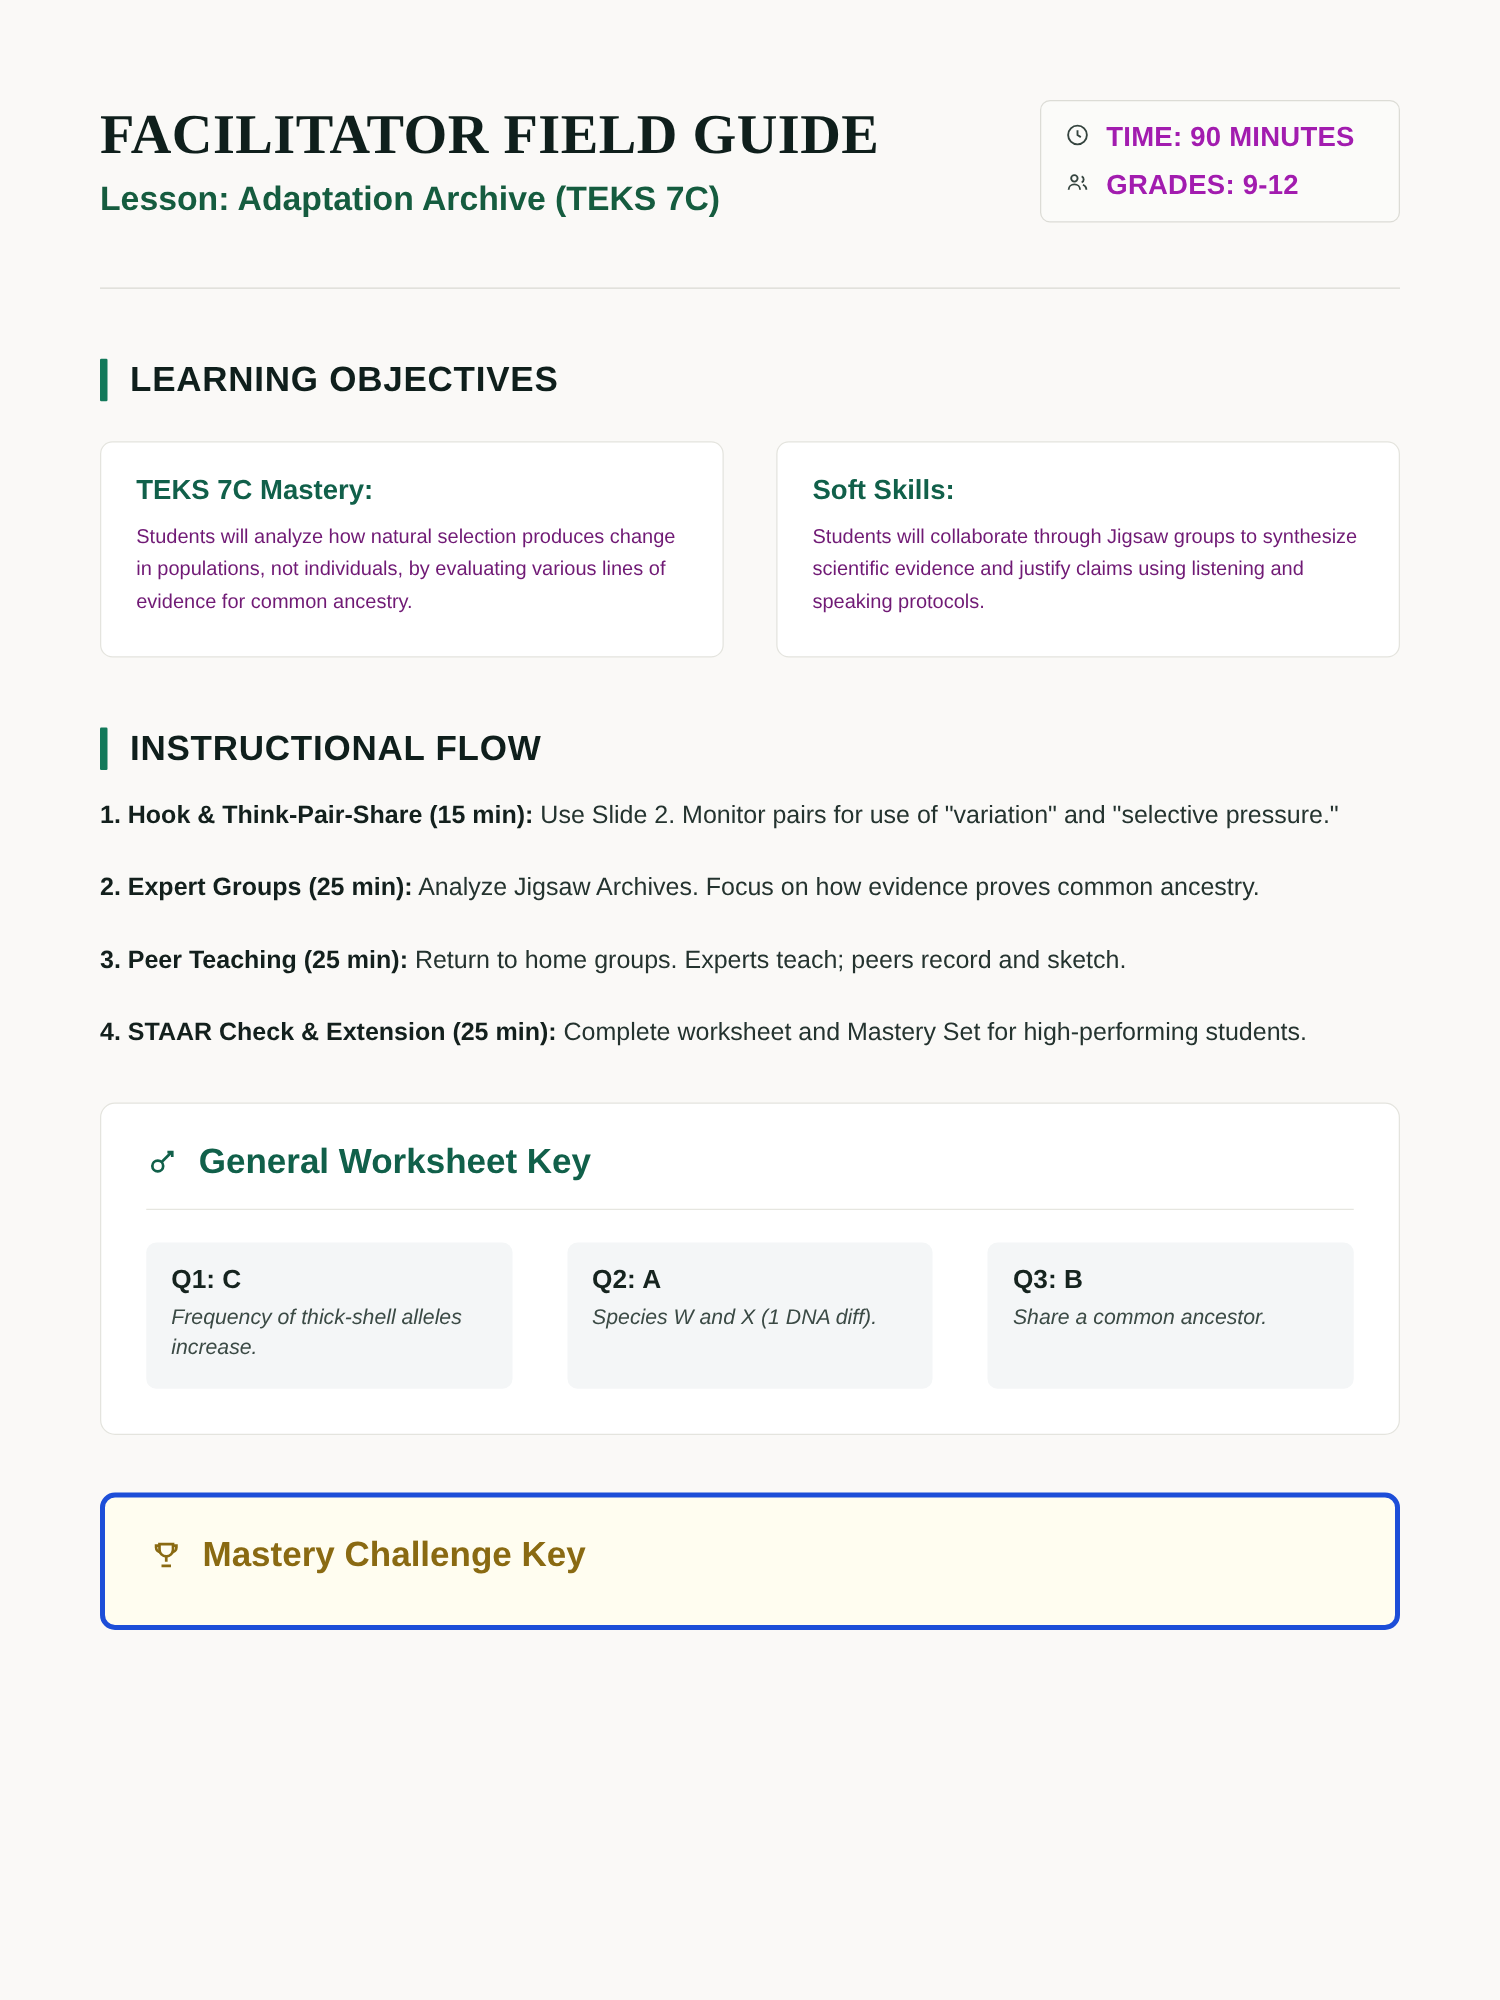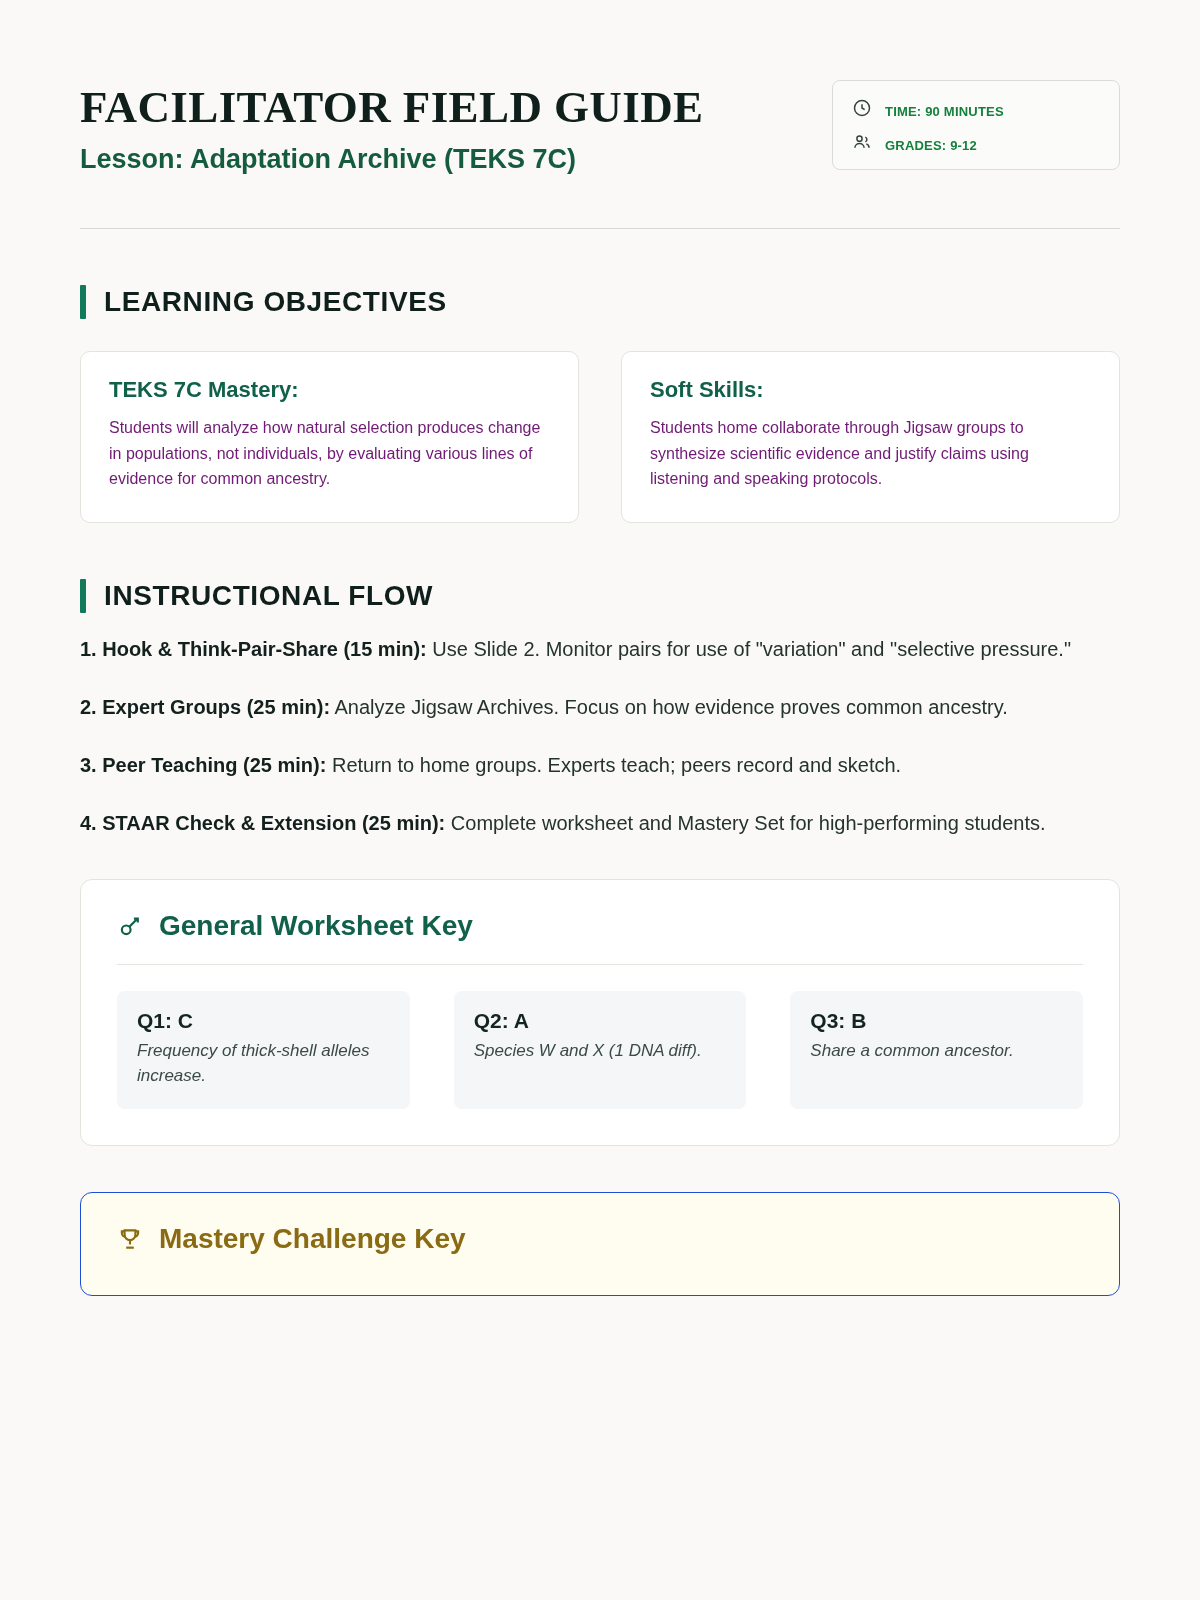--- a/index.html
+++ b/index.html
@@ -43,25 +43,25 @@
   }
   .meta-box {
     border: 1px solid #dcdcd6;
     border-radius: 8px;
     background: #fbfbf9;
     padding: 16px 22px 16px 18px;
     min-width: 288px;
   }
   .meta-row {
     display: flex;
-    align-items: flex-end;
+    align-items: flex-start;
     gap: 12px;
-    font-size: 13px;
-    font-weight: bold;
-    color: #15803d;
+    font-size: 22px;
+    font-weight: bold;
+    color: #a21caf;
     letter-spacing: 0.2px;
   }
   .meta-row + .meta-row { margin-top: 12px; }
   .meta-icon {
     width: 22px;
     height: 22px;
     display: inline-flex;
     align-items: center;
     justify-content: center;
     color: #35443f;
@@ -178,21 +178,21 @@
     font-size: 17px;
     font-style: italic;
     line-height: 1.45;
     color: #3b4a45;
   }
 
   
   .mastery {
     margin-top: 46px;
     background: #fffdf0;
-    border: 1px solid #1d4ed8;
+    border: 4px solid #1d4ed8;
     border-radius: 12px;
     padding: 30px 36px 40px 36px;
   }
   .mastery-head {
     display: flex;
     align-items: center;
     gap: 16px;
   }
   .mastery-icon {
     font-size: 26px;
@@ -248,21 +248,21 @@
     <span class="section-title">LEARNING OBJECTIVES</span>
   </div>
 
   <div class="cards">
     <div class="card">
       <div class="card-title">TEKS 7C Mastery:</div>
       <div class="card-text">Students will analyze how natural selection produces change in populations, not individuals, by evaluating various lines of evidence for common ancestry.</div>
     </div>
     <div class="card">
       <div class="card-title">Soft Skills:</div>
-      <div class="card-text">Students home collaborate through Jigsaw groups to synthesize scientific evidence and justify claims using listening and speaking protocols.</div>
+      <div class="card-text">Students will collaborate through Jigsaw groups to synthesize scientific evidence and justify claims using listening and speaking protocols.</div>
     </div>
   </div>
 
   <div class="section-head">
     <span class="section-bar"></span>
     <span class="section-title">INSTRUCTIONAL FLOW</span>
   </div>
 
   <div class="flow">
     <p class="flow-item">

